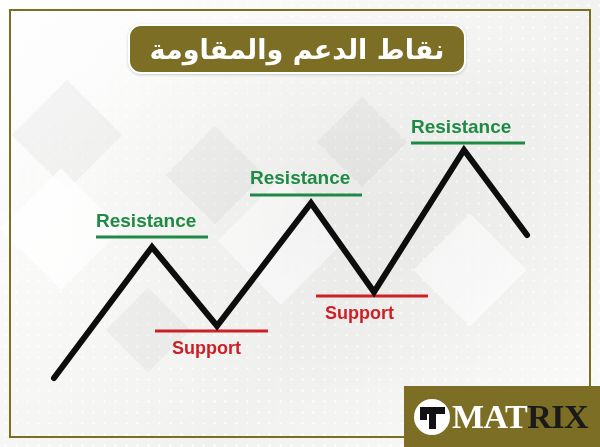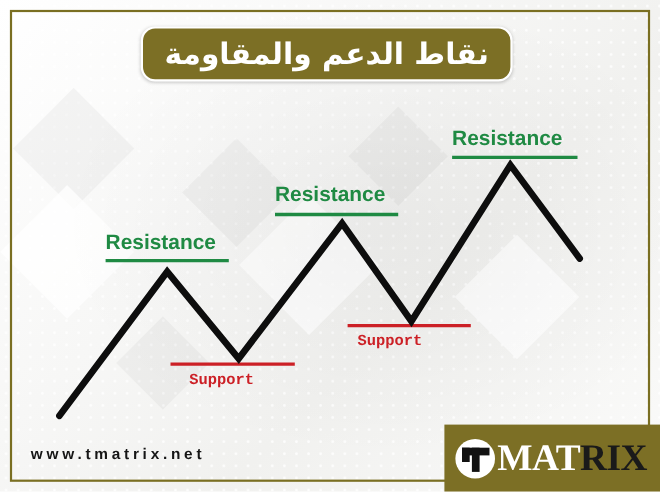--- a/index.html
+++ b/index.html
@@ -101,22 +101,21 @@
     font-weight: 700;
     white-space: nowrap;
     line-height: 1;
   }
   .lvl-label.resistance {
     color: #1f8a43;
     font-size: 19px;
   }
   .lvl-label.support {
     color: #cc2026;
-    font-size: 14px;
-    font-family: Liberation Mono, monospace;
+    font-size: 18px;
   }
 
   
   .site-url {
     position: absolute;
     left: 28px; top: 404px;
     color: #161616;
     font-size: 14px;
     font-weight: 700;
     letter-spacing: 3.4px;
@@ -207,21 +206,20 @@
       <div class="lvl-label support" style="left: 325px; top: 304px; color: rgb(204, 32, 38);">Support</div>
       <div class="lvl-label resistance" style="left: 411px; top: 117px; color: rgb(31, 138, 67);">Resistance</div>
     </div>
 
   <div class="frame"></div>
 
   <div class="title-pill">
     <span class="title-text">نقاط الدعم والمقاومة</span>
   </div>
 
-  <div class="site-url">www.tmatrix.net</div>
 
   <div class="logo-box">
     <div class="logo-mark">
       <div class="t-bar"></div>
       <div class="t-hook"></div>
       <div class="t-stem"></div>
     </div>
     <div class="logo-word">
       <span class="mat">MAT</span><span class="rix">RIX</span>
     </div>

